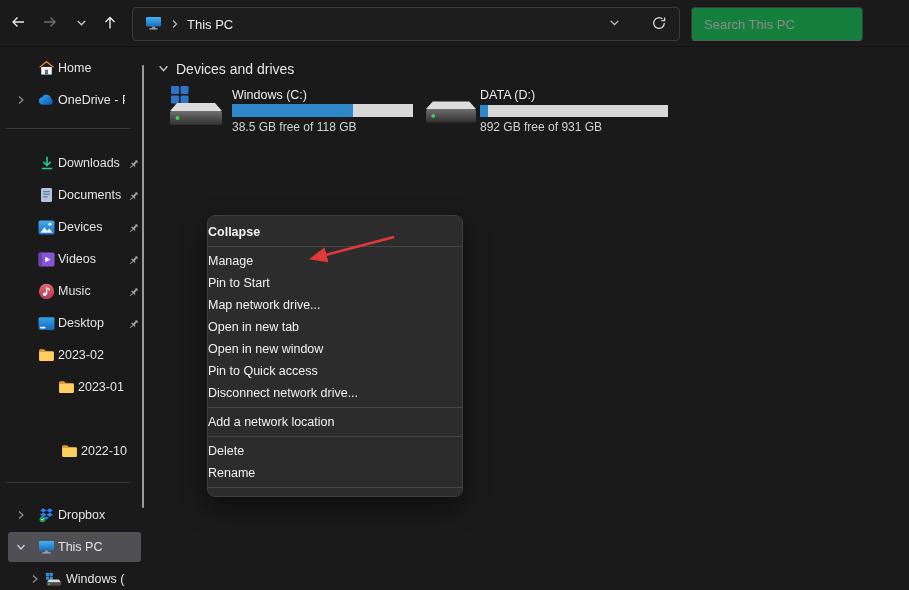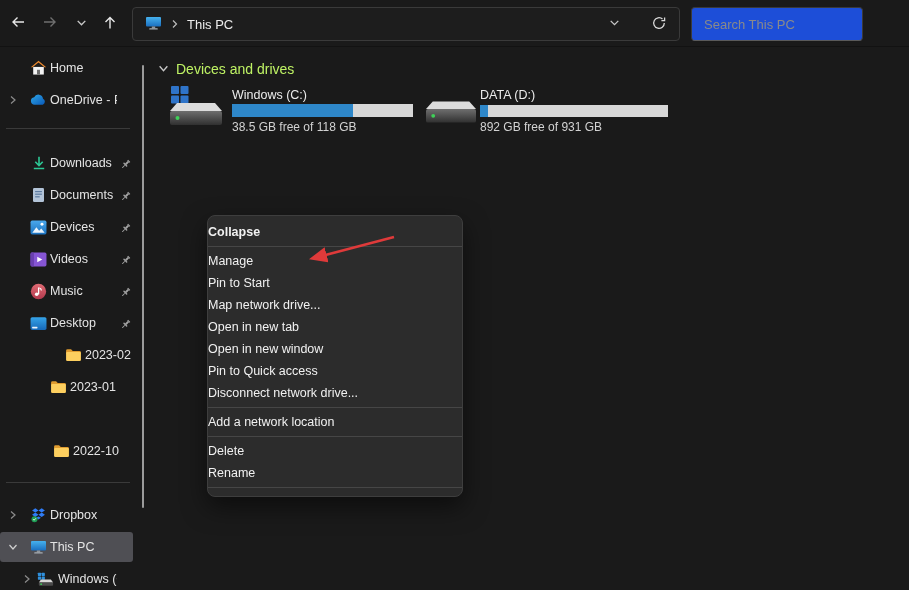--- a/index.html
+++ b/index.html
@@ -14,43 +14,43 @@
   .topbar { position:absolute; top:0; left:0; width:909px; height:47px; background:#1a1a1a; border-bottom:1px solid #121212; }
   .navbtn { position:absolute; top:12px; width:24px; height:24px; display:flex; align-items:center; justify-content:center; border-radius:4px; cursor:default; }
   .addressbar {
     position:absolute; left:132px; top:7px; width:548px; height:34px;
     background:#1d1d1d; border:1px solid #3a3a3a; border-radius:4px;
     display:flex; align-items:center; padding:0 12px; gap:8px; font-size:13px; color:#ececec;
   }
   .addressbar .spacer { flex:1; }
   .searchbox {
     position:absolute; left:691px; top:7px; width:172px; height:34px;
-    background:#1d4ed8; border:1px solid #3a3a3a; border-bottom-color:#5a5a5a; border-radius:4px;
+    background:#15803d; border:1px solid #3a3a3a; border-bottom-color:#5a5a5a; border-radius:4px;
     display:flex; align-items:center; padding:0 12px;
   }
   .searchbox input {
     width:100%; background:transparent; border:none; outline:none;
     font-family:"Liberation Sans", sans-serif; font-size:13px; color:#cfcfcf;
   }
   .searchbox input::placeholder { color:#8a8a8a; }
   
   .sidebar { position:absolute; left:0; top:48px; width:152px; height:542px; }
-  .sb-row { position:absolute; left:0; width:133px; height:30px; display:flex; align-items:center; border-radius:3px; cursor:default; }
+  .sb-row { position:absolute; left:8px; width:133px; height:30px; display:flex; align-items:center; border-radius:3px; cursor:default; }
   .sb-row.selected { background:#4f4f54; }
   .sb-chevron { position:absolute; left:6px; width:14px; height:14px; display:flex; align-items:center; justify-content:center; }
   .sb-icon { position:absolute; left:30px; width:17px; height:17px; display:flex; align-items:center; justify-content:center; }
   .sb-label { position:absolute; left:50px; right:16px; font-size:12.5px; color:#e4e4e4; white-space:nowrap; overflow:hidden; }
   .sb-pin { position:absolute; left:119px; width:13px; height:13px; }
   .sb-divider { position:absolute; left:6px; width:124px; height:1px; background:#3a3a3a; }
   .sb-scroll { position:absolute; left:142px; top:17px; width:2px; height:443px; background:#9b9b9b; border-radius:2px; }
   .child-row .sb-chevron { left:20px; }
   .child-row .sb-icon { left:37px; }
   .child-row .sb-label { left:58px; }
   
-  .section-header { position:absolute; left:158px; top:61px; display:flex; align-items:center; gap:7px; font-size:14px; color:#bef264; }
+  .section-header { position:absolute; left:158px; top:61px; display:flex; align-items:center; gap:7px; font-size:14px; color:#e5e5e5; }
   .drive-name { position:absolute; font-size:12.5px; color:#ececec; }
   .drive-caption { position:absolute; font-size:12px; color:#d2d2d2; }
   .drive-bar { position:absolute; height:13px; background:#d7d7d7; }
   .drive-bar .fill { position:absolute; left:0; top:0; height:100%; background:#2e87c9; }
   .drive-icon { position:absolute; }
   
   .ctx-menu {
     position:absolute; left:207px; top:215px; width:256px;
     background:#2c2c2c; border:1px solid #3e3e3e; border-radius:8px;
     padding:5px 0; box-shadow:0 10px 24px rgba(0,0,0,.5);
@@ -277,21 +277,21 @@
     <span class="sb-pin"><svg width="13" height="13" viewBox="0 0 16 16" fill="#a3a3a3">
           <g transform="rotate(45 8 8)">
             <rect x="6" y="1.5" width="4" height="1.6" rx=".5"></rect>
             <rect x="6.8" y="3" width="2.4" height="4.6"></rect>
             <rect x="4.8" y="7.4" width="6.4" height="1.8" rx=".9"></rect>
             <rect x="7.6" y="9.2" width="1" height="4.6" rx=".5"></rect>
           </g>
         </svg></span>
   </div>
 
-  <div class="sb-row" style="top:292px;margin-left:35px;">
+  <div class="sb-row" style="top:292px;">
     <span class="sb-icon">
         <svg width="17" height="14" viewBox="0 0 16 13">
       <path d="M1 2.6q0-1.4 1.4-1.4h3.3l1.6 1.6h6.3q1.4 0 1.4 1.4v1H1Z" fill="#e09c30"></path>
       <rect x="1" y="3.6" width="14" height="8.6" rx="1.2" fill="#fdcf5f"></rect>
     </svg>
       </span>
     <span class="sb-label">2023-02</span>
   </div>
 
   <div class="sb-row" style="top:324px;margin-left:20px;">

